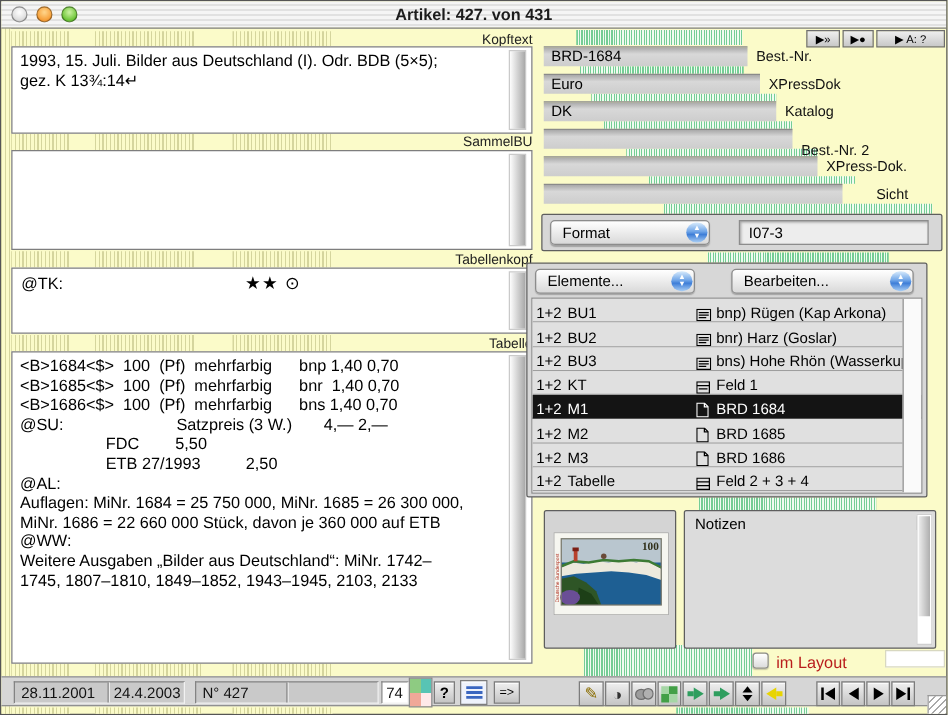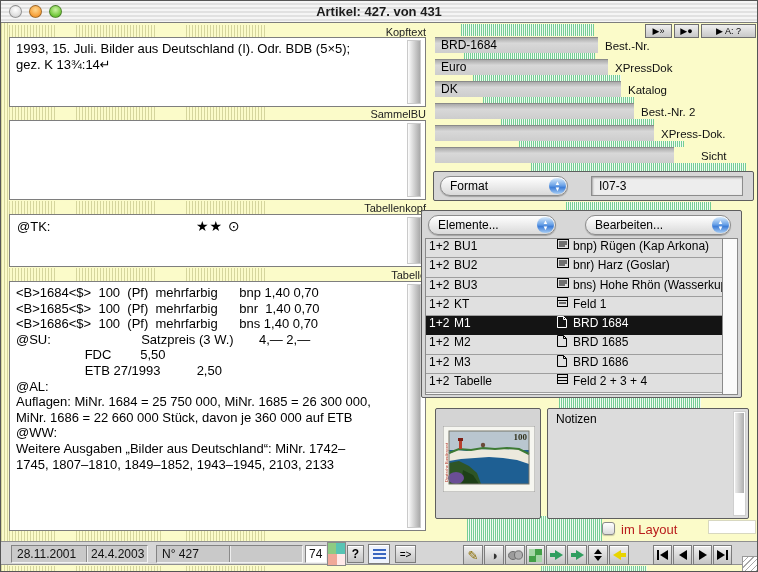--- a/index.html
+++ b/index.html
@@ -31,32 +31,32 @@
   
   .gbar{position:absolute;height:16px;background:linear-gradient(180deg,#a9a9a9,#d8d8d8 35%,#cdcdcd);
     border-top:1px solid #8a8a8a;font-size:12px;line-height:15px;padding-left:6px;color:#000;}
   .glabel{position:absolute;font-size:11.5px;color:#111;}
   
   .minibtn{position:absolute;top:23px;height:14px;background:linear-gradient(180deg,#efefef,#c8c8c8);
     border:1px solid #6e6e6e;font-size:9px;line-height:12px;text-align:center;color:#000;padding:0 2px;}
   
   .panel{position:absolute;background:#d7d7d7;border:1px solid #5e5e5e;border-radius:2px;}
   .pop{position:absolute;height:20px;background:linear-gradient(180deg,#ffffff,#d9d9d9);
-    border:1px solid #8c8c8c;border-radius:10px;font-size:12px;line-height:18px;
+    border:1px solid #8c8c8c;border-radius:4px;font-size:12px;line-height:18px;
     padding-left:9px;box-shadow:0 1px 1px rgba(0,0,0,.25);color:#000;}
   .stepper{position:absolute;right:1px;top:1px;width:17px;height:16px;border-radius:8px;
     background:linear-gradient(180deg,#d8ebfc,#6fa5e8 45%,#3e7ed8 60%,#a9cef4);
     display:flex;flex-direction:column;align-items:center;justify-content:center;
     color:#fff;font-size:6px;line-height:6px;}
   .tfield{position:absolute;height:20px;background:#ededed;border:1px solid #8c8c8c;
     box-shadow:inset 1px 1px 2px rgba(0,0,0,.3);font-size:12px;line-height:18px;padding-left:7px;color:#000;}
   
   .listbox{position:absolute;background:#f5f5f5;border:1px solid #8a8a8a;overflow:hidden;}
   .lrow{position:relative;height:19.3px;background:#e0e0e0;border-bottom:1px solid #9e9e9e;
-    display:flex;align-items:flex-start;font-size:12px;color:#000;}
+    display:flex;align-items:flex-end;font-size:12px;color:#000;}
   .lrow.selected{background:#141414;color:#fff;border-bottom-color:#141414;}
   .lrow .pfx{width:28px;padding-left:3px;}
   .lrow .code{width:103px;}
   .lrow .ric{width:16px;display:flex;align-items:center;}
   .lrow .rlabel{flex:1;white-space:nowrap;overflow:hidden;}
   .ltrack{position:absolute;top:0;bottom:0;right:0;width:15px;background:#fafafa;border-left:1px solid #8a8a8a;}
   
   .nicon{position:absolute;right:4px;top:4px;width:11px;height:11px;border:1px solid #000;background:#fff;}
   .nicon::before{content:"";position:absolute;left:1px;top:1px;width:5px;height:5px;border:1px solid #000;}
   .ntrack{position:absolute;right:2px;top:2px;bottom:2px;width:13px;background:#fff;border:1px solid #cfcfcf;}
@@ -166,21 +166,21 @@
   <div class="minibtn" style="left:673px;width:25px;">▶●</div>
   <div class="minibtn" style="left:700px;width:55px;">▶ A: ?</div>
 
   <div class="gbar" style="left:434px;top:36px;width:163px;">BRD-1684</div>
   <div class="glabel" style="left:604px;top:39px;">Best.-Nr.</div>
   <div class="gbar" style="left:434px;top:58px;width:173px;">Euro</div>
   <div class="glabel" style="left:614px;top:61px;">XPressDok</div>
   <div class="gbar" style="left:434px;top:80px;width:186px;">DK</div>
   <div class="glabel" style="left:627px;top:83px;">Katalog</div>
   <div class="gbar" style="left:434px;top:102px;width:199px;"></div>
-  <div class="glabel" style="left:640px;top:105px;">Best.-Nr. 2</div>
+  <div class="glabel" style="left:640px;top:114px;">Best.-Nr. 2</div>
   <div class="gbar" style="left:434px;top:124px;width:219px;"></div>
   <div class="glabel" style="left:660px;top:127px;">XPress-Dok.</div>
   <div class="gbar" style="left:434px;top:146px;width:239px;"></div>
   <div class="glabel" style="left:680px;top:149px;margin-left:20px;">Sicht</div>
 
   <div class="panel" style="left:432px;top:170px;width:321px;height:30px;">
     <div class="pop" style="left:6px;top:4px;width:128px;">
       <span>Format</span>
       <span class="stepper">
         <span>▲</span>

